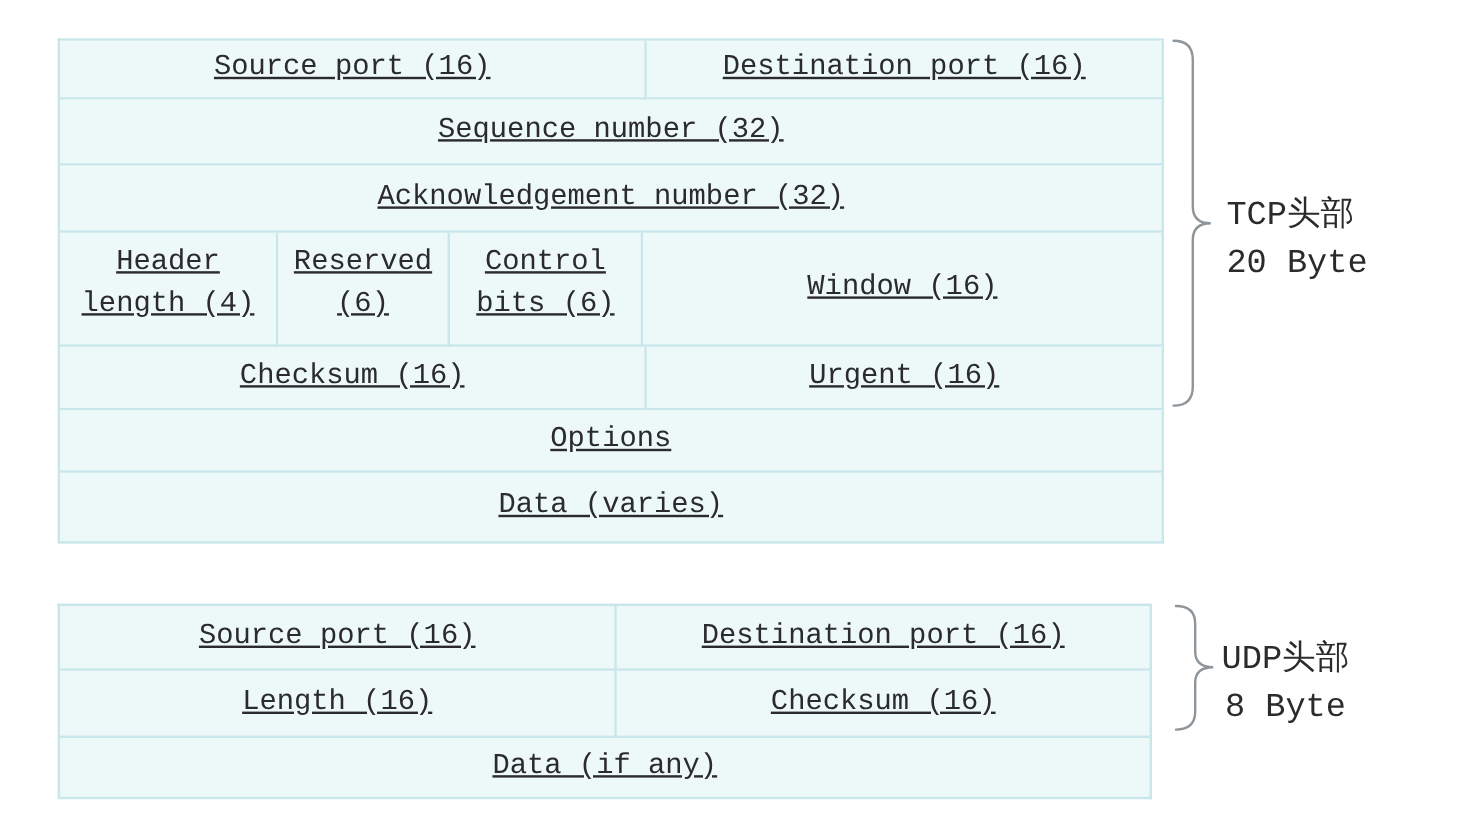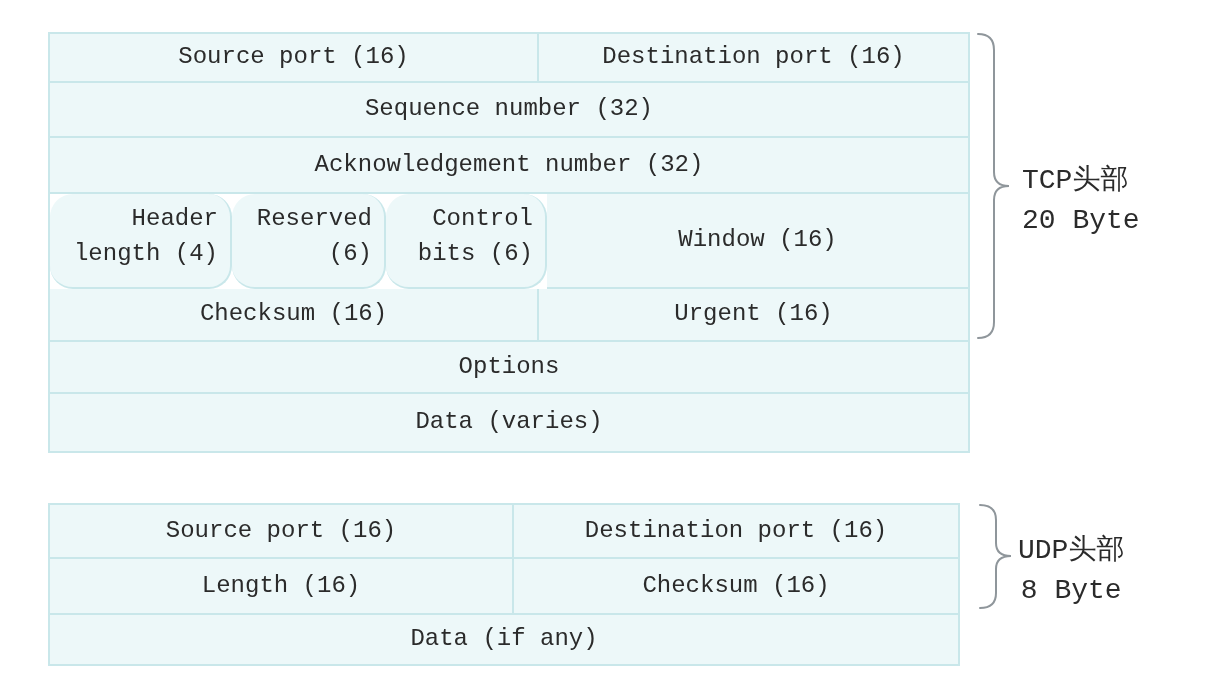--- a/index.html
+++ b/index.html
@@ -27,29 +27,29 @@
     background:var(--cell-fill);
     border-right:2px solid var(--border);
     border-bottom:2px solid var(--border);
     display:flex;
     align-items:center;
     justify-content:center;
     font-size:24px;
     line-height:1.45;
     text-align:center;
     white-space:nowrap;
+    text-decoration:underline;
   }
   .cell.grow{flex:1 1 auto;text-align:center;}
   .cell.tl{
     align-items:flex-start;
     justify-content:flex-start;
-    text-align:right;
+    text-align:center;
     padding:8px 12px;
     white-space:normal;
-    border-radius:23px;
   }
   .overlay{
     position:absolute;
     left:0;top:0;
     pointer-events:none;
   }
   .overlay path{
     fill:none;
     stroke:var(--brace);
     stroke-width:2;
@@ -72,21 +72,21 @@
     <div class="cell grow">Destination port (16)</div>
   </div>
   <div class="row" style="height:55px">
     <div class="cell grow">Sequence number (32)</div>
   </div>
   <div class="row" style="height:56px">
     <div class="cell grow">Acknowledgement number (32)</div>
   </div>
   <div class="row" style="height:95px">
     <div class="cell tl" style="width:182px">Header length (4)</div>
-    <div class="cell tl" style="width:154px">Reserved (6)</div>
+    <div class="cell tl" style="width:143px">Reserved (6)</div>
     <div class="cell tl" style="width:161px">Control bits (6)</div>
     <div class="cell grow">Window (16)</div>
   </div>
   <div class="row" style="height:53px">
     <div class="cell" style="width:489px">Checksum (16)</div>
     <div class="cell grow">Urgent (16)</div>
   </div>
   <div class="row" style="height:52px">
     <div class="cell grow">Options</div>
   </div>

